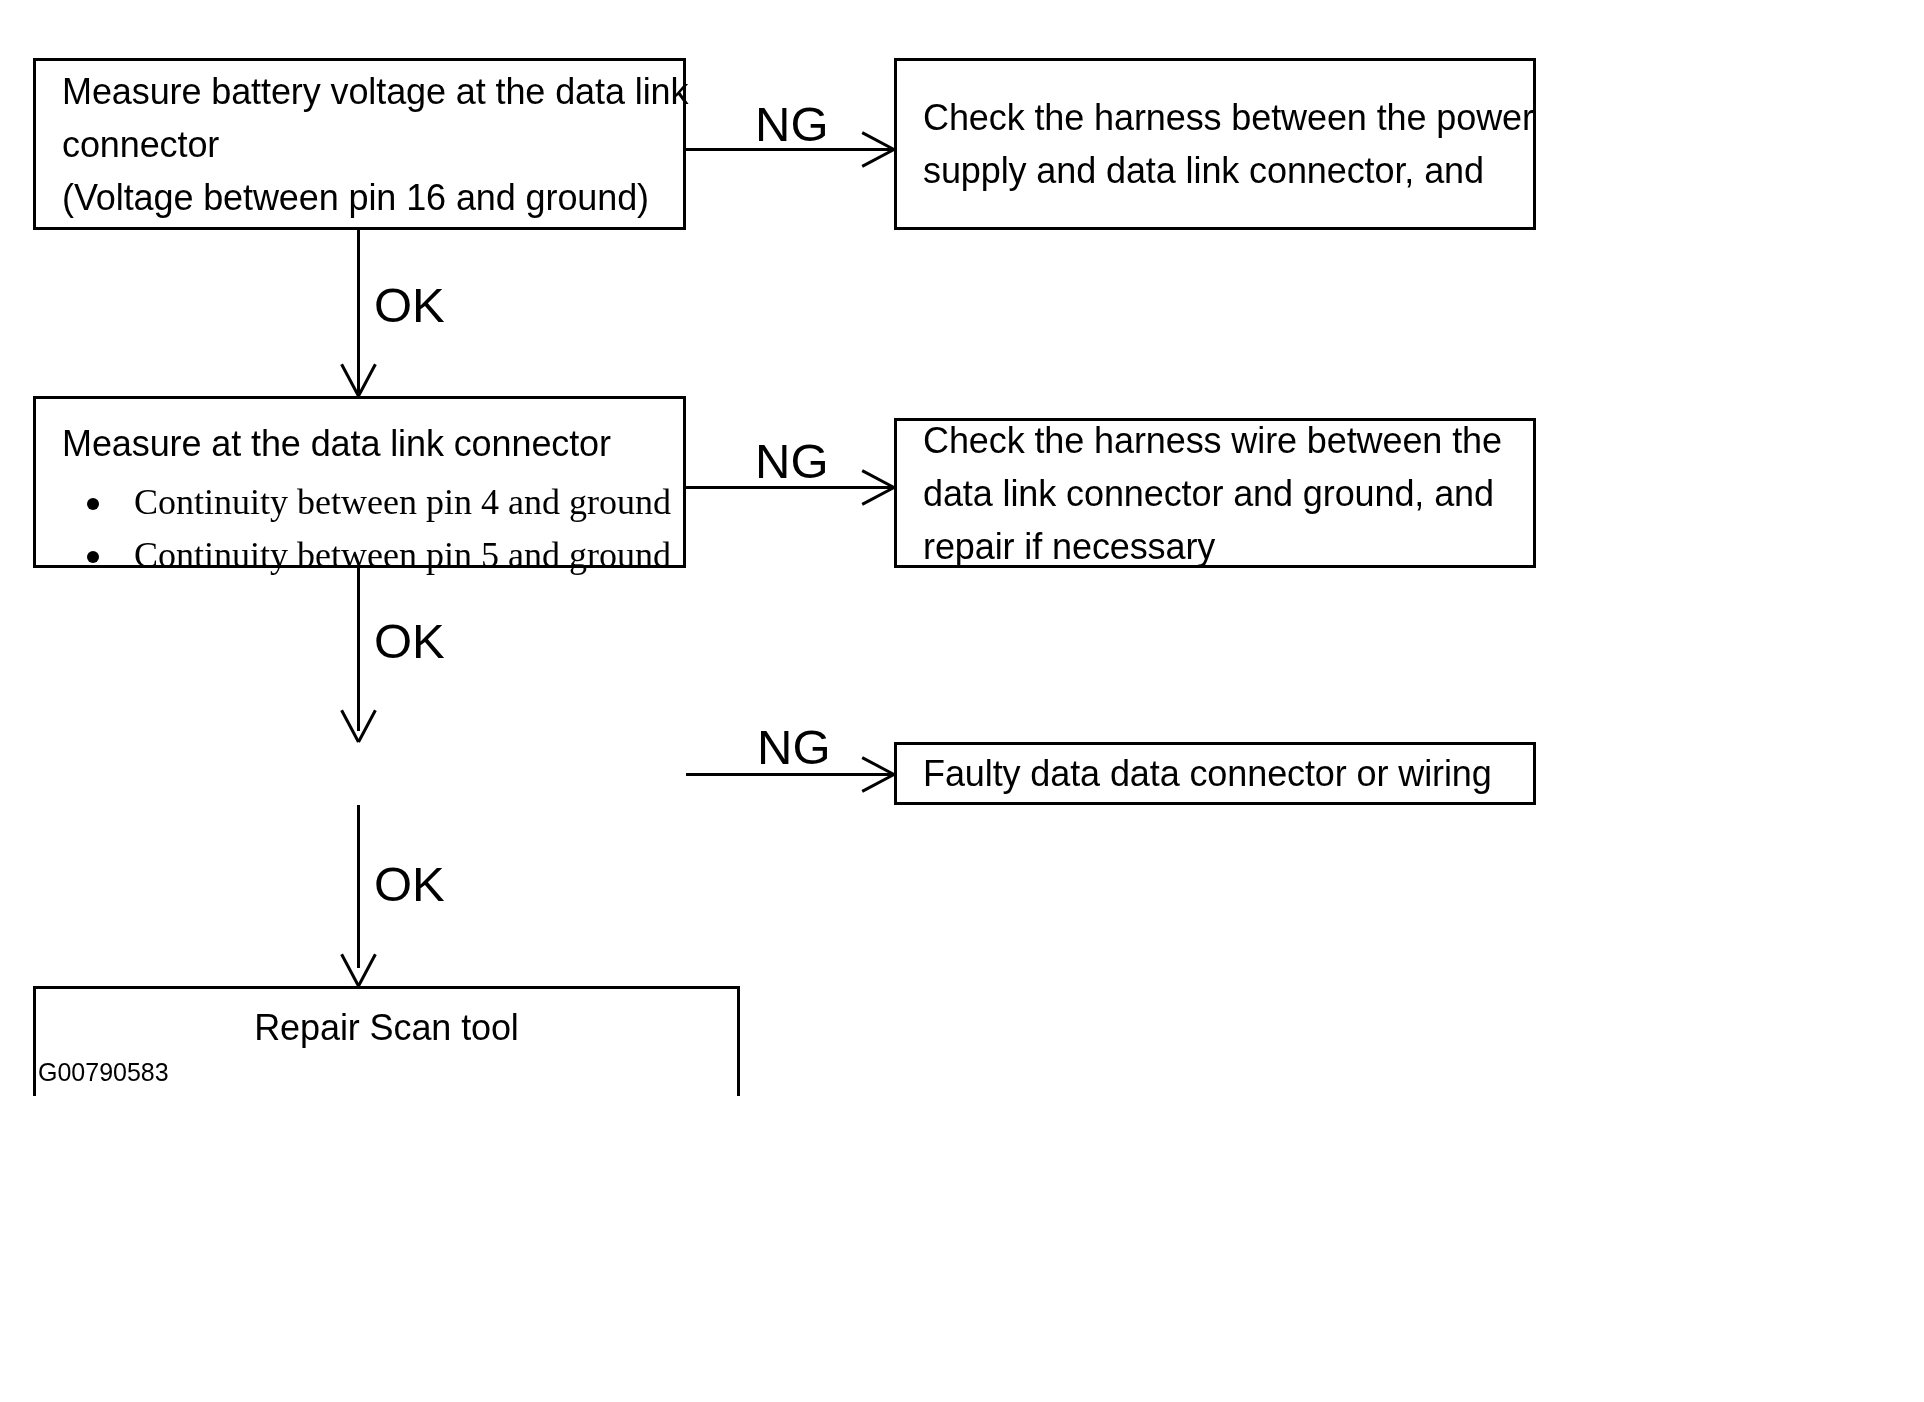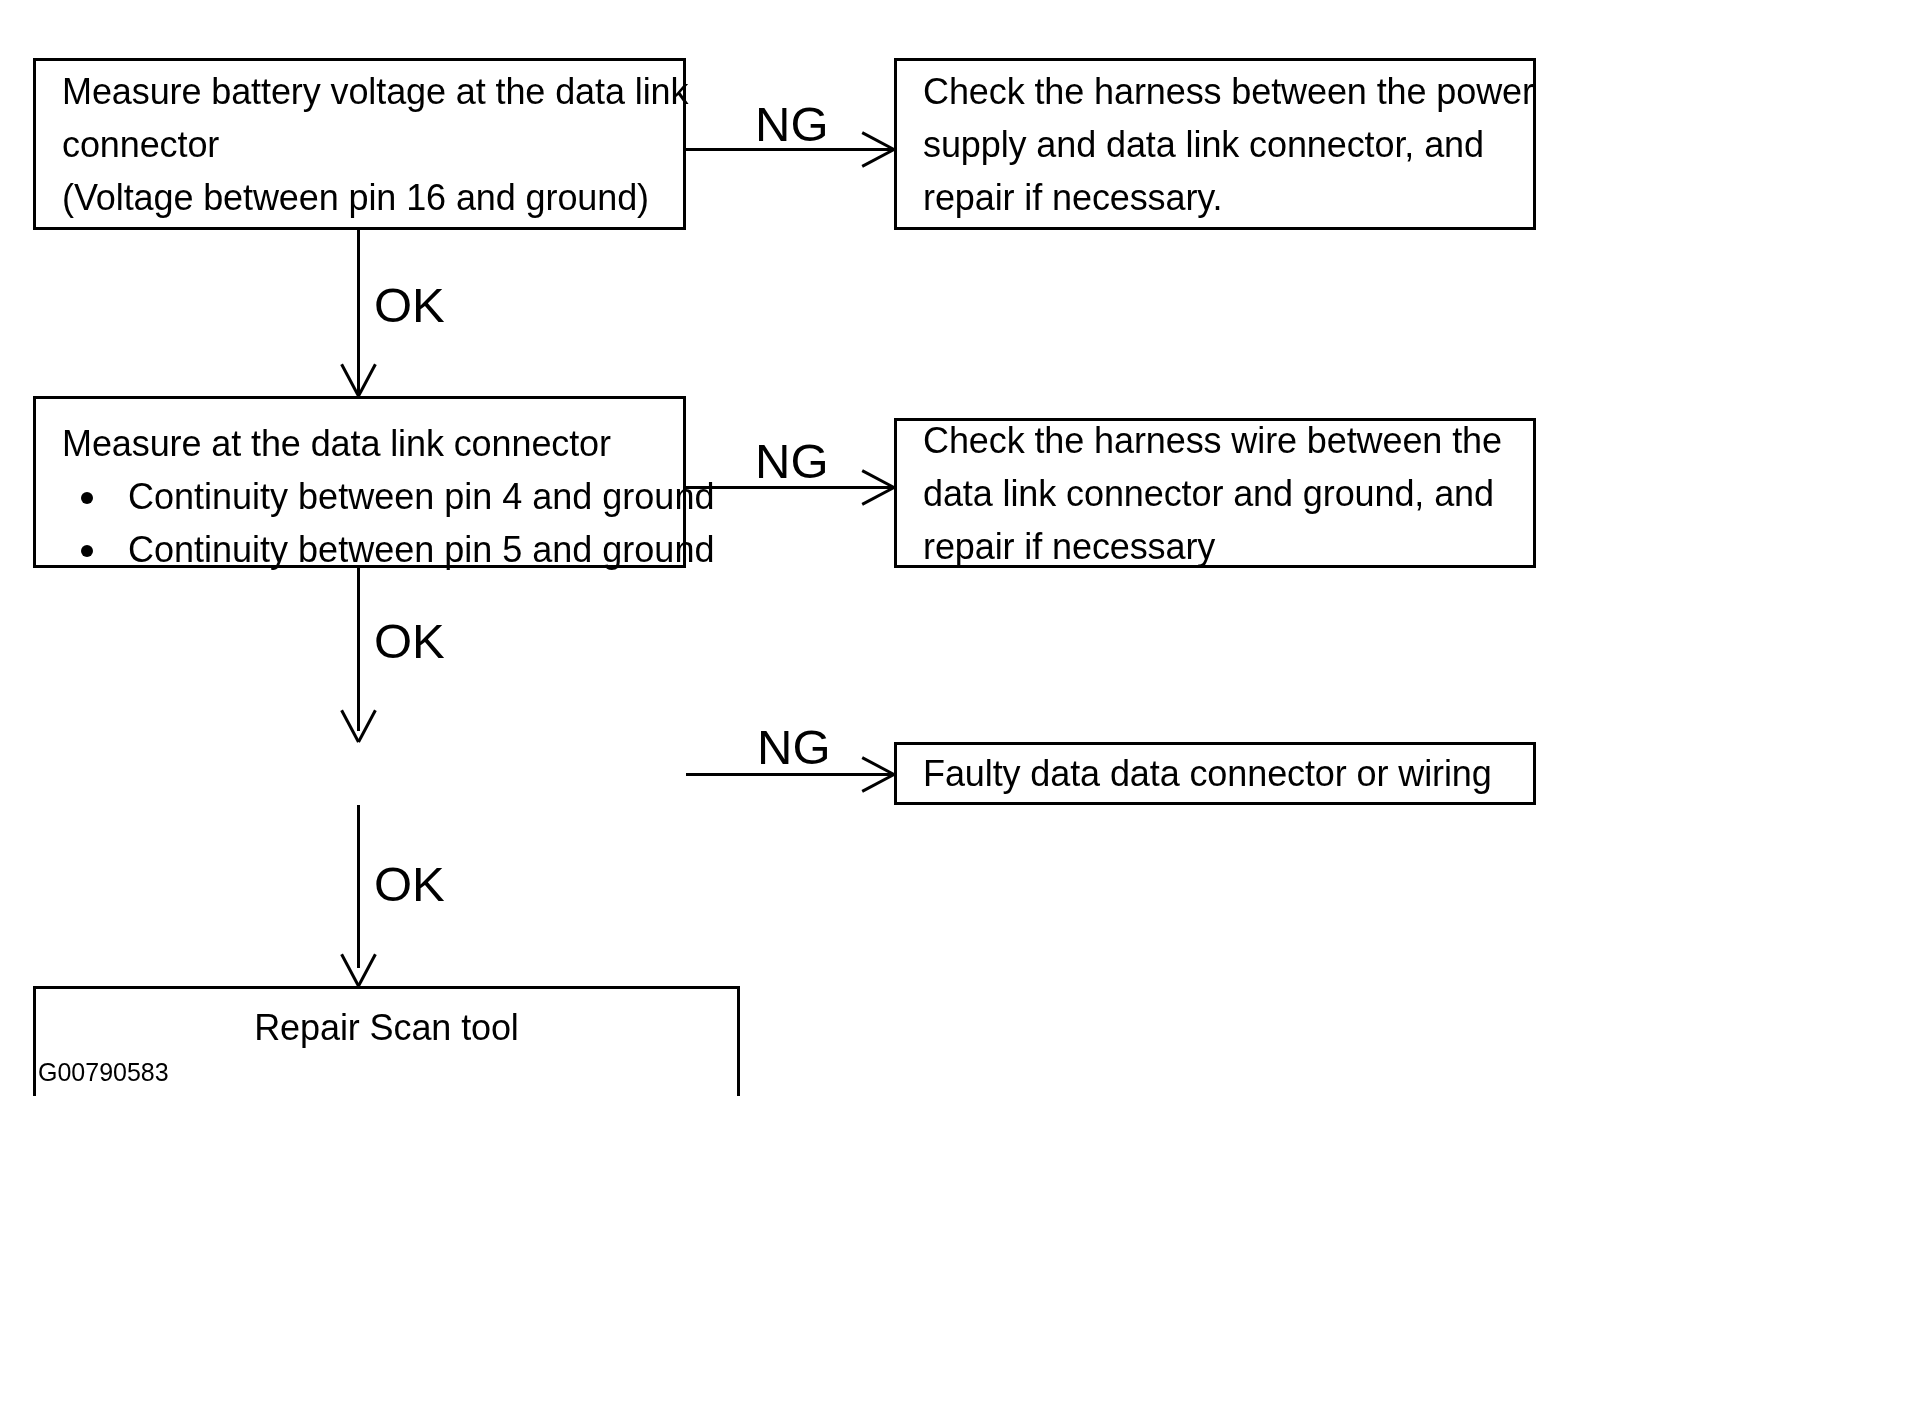--- a/index.html
+++ b/index.html
@@ -40,23 +40,24 @@
     line-height: 53px;
     white-space: nowrap;
     letter-spacing: -0.1px;
   }
   .box-line.center {
     text-align: center;
   }
 
   
   .bullet-list {
-    margin: 0;
+    margin: 6px;
     padding: 0;
     list-style: none;
+    font-family: Liberation Serif, serif;
   }
   .bullet-item {
     position: relative;
     font-size: 36px;
     line-height: 53px;
     padding-left: 66px;
     white-space: nowrap;
   }
   .bullet-item .dot {
     position: absolute;
@@ -140,21 +141,20 @@
       <div class="box-line">Measure battery voltage at the data link</div>
       <div class="box-line">connector</div>
       <div class="box-line">(Voltage between pin 16 and ground)</div>
     </div>
   </div>
 
   <div class="box" style="left:894px; top:58px; width:642px; height:172px;">
     <div class="box-body">
       <div class="box-line">Check the harness between the power</div>
       <div class="box-line">supply and data link connector, and</div>
-      <div class="box-line">repair if necessary.</div>
     </div>
   </div>
 
   <div class="hline" style="left:686px; top:148px; width:208px;"></div>
   <div class="arrow-right" style="left:894px; top:149px;">
       <span class="a"></span>
       <span class="b"></span>
     </div>
   <div class="edge-label" style="left:755px; top:104px;">NG</div>
 

